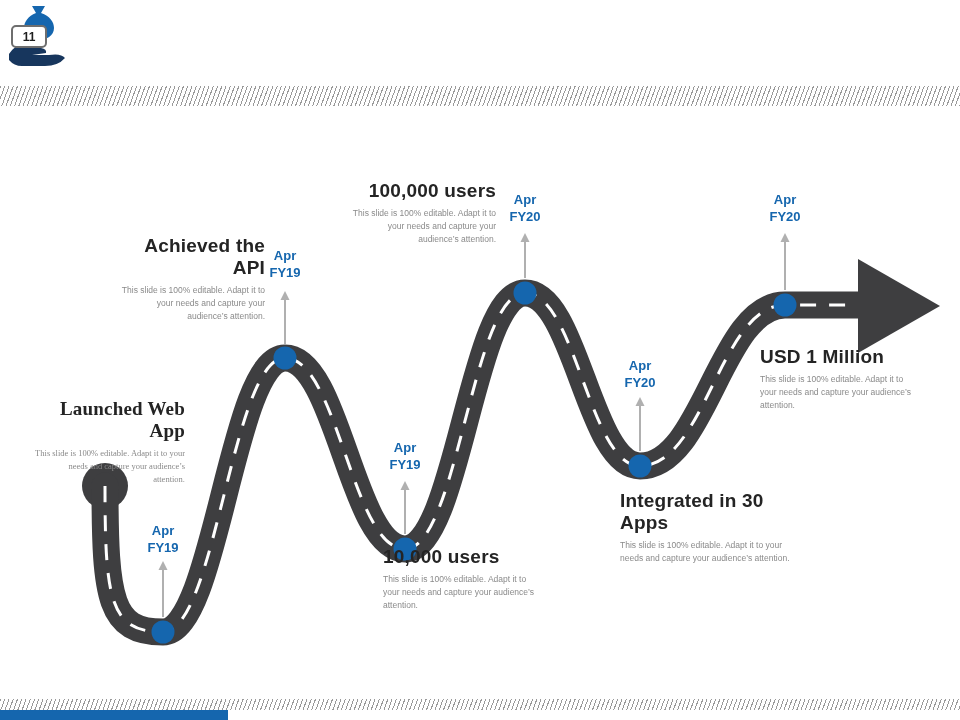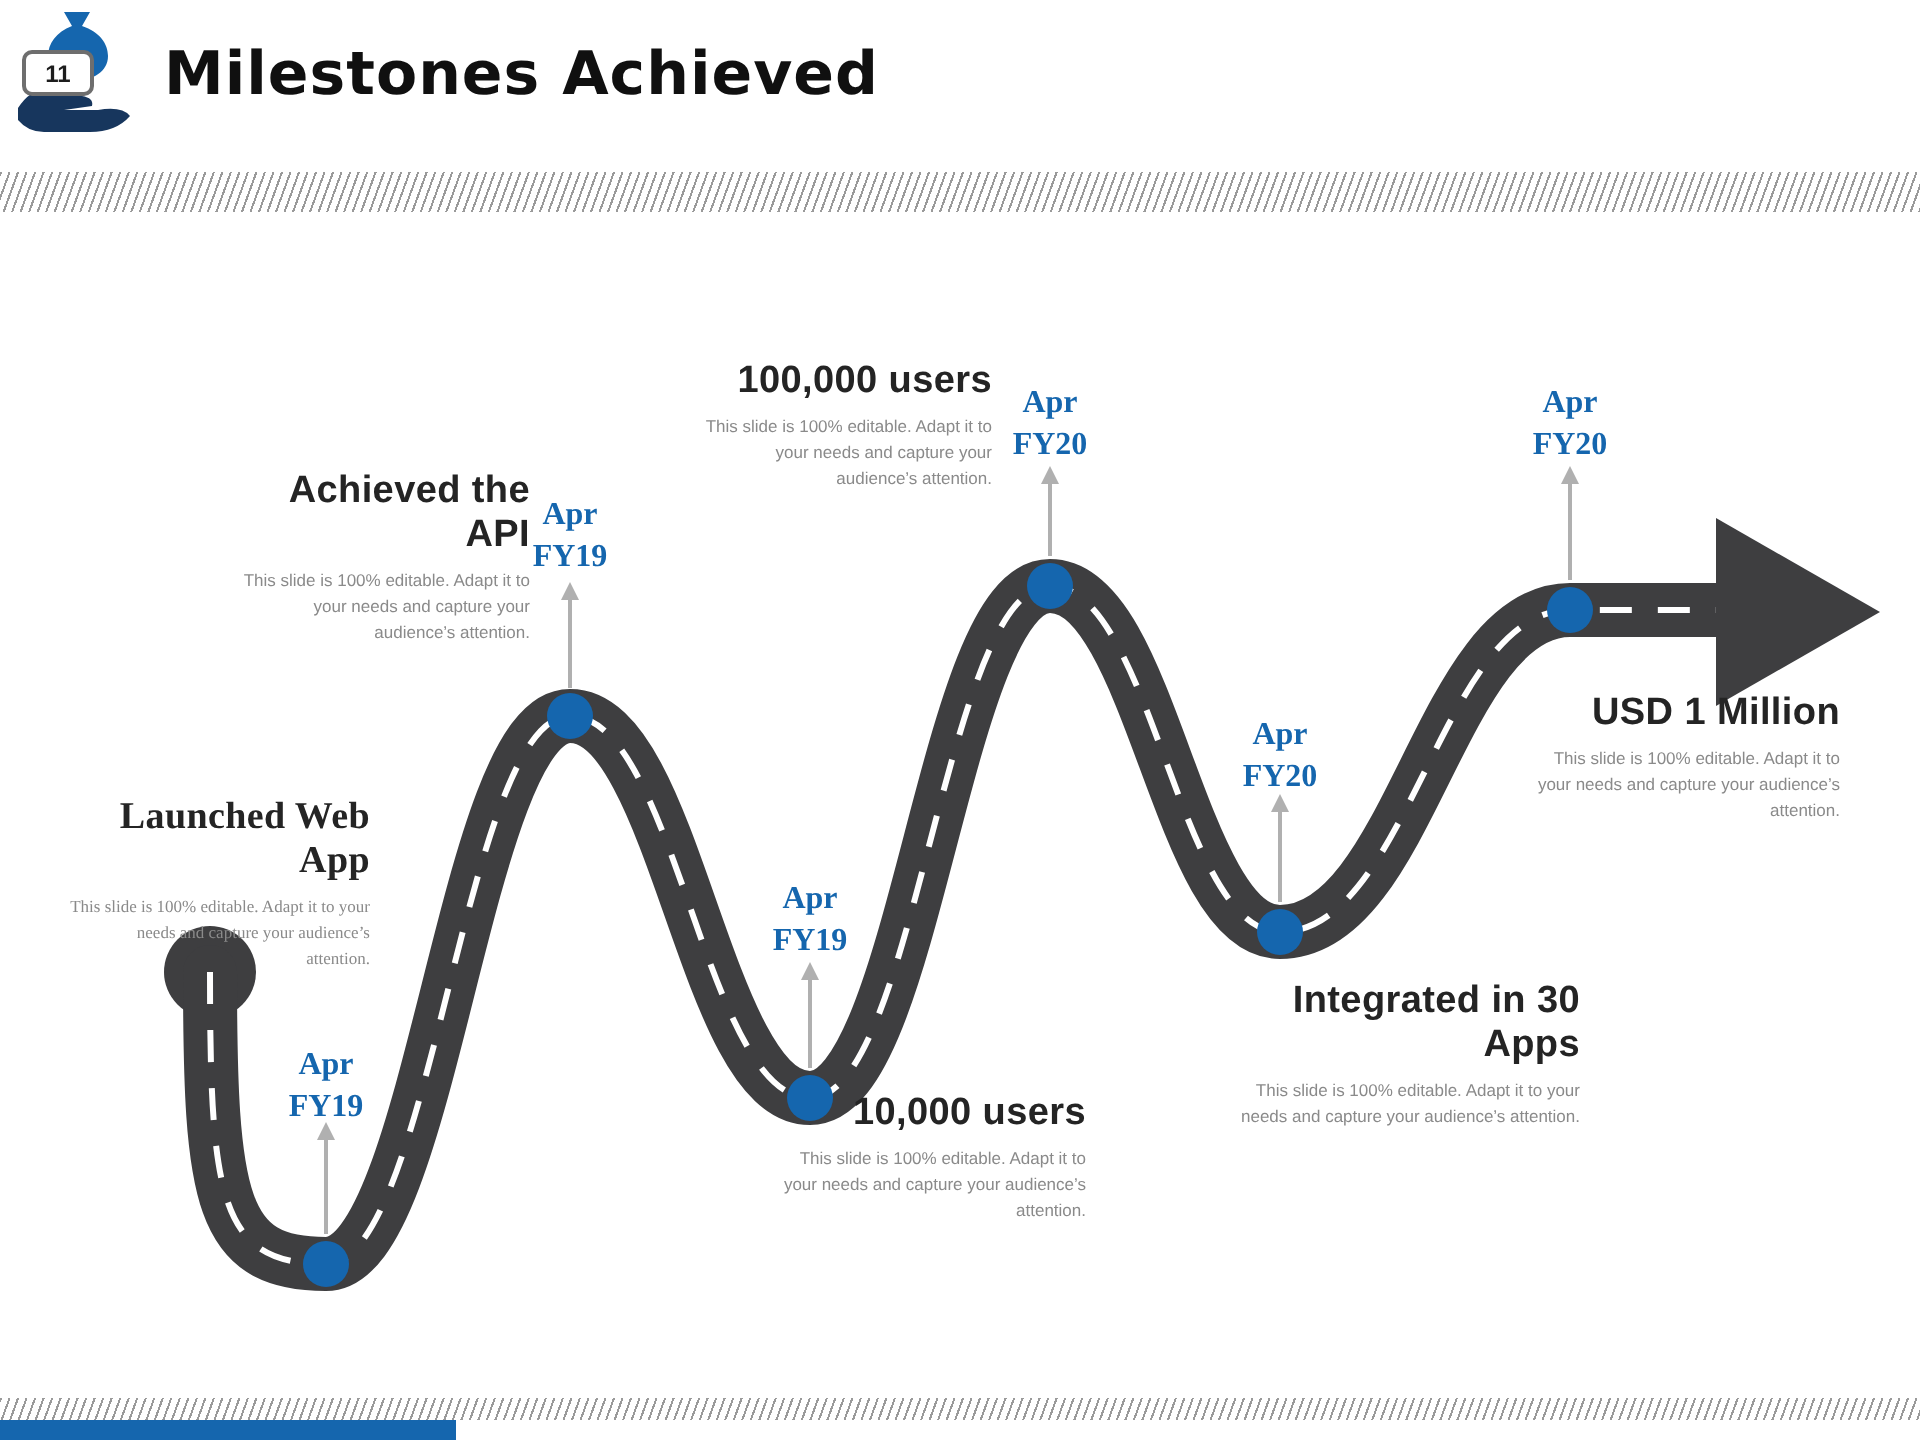--- a/index.html
+++ b/index.html
@@ -28,37 +28,36 @@
     position:absolute;left:11px;top:25px;width:32px;height:19px;
     border:2px solid #6e6e6e;border-radius:5px;background:#fff;color:#1d1d1d;
     font-size:12px;font-weight:bold;display:flex;align-items:center;justify-content:center;z-index:3;
   }
   .header-icon{position:absolute;left:6px;top:2px;z-index:2;}
   .road-svg{position:absolute;left:0;top:0;}
   .ms{position:absolute;}
   .ms-title{font-size:19px;font-weight:bold;color:var(--heading);margin-bottom:5px;letter-spacing:.2px;}
   .ms-desc{font-size:8.5px;line-height:1.5;color:var(--body);}
   .ra{text-align:right;}
-  .la{text-align:right;}
+  .la{text-align:left;}
   .date{
     position:absolute;width:60px;text-align:center;color:var(--accent);
-    font-weight:bold;font-size:16px;line-height:1.3;font-family:Liberation Serif, serif;
+    font-weight:bold;font-size:13px;line-height:1.3;
   }
 </style>
 </head>
 <body>
 
 <div class="slide">
 
   <svg class="header-icon" width="60" height="66" viewBox="0 0 60 66">
     <path d="M26 4 h13 l-4 7 c9 3 13 9 13 15 c0 8 -8 12 -15 12 c-8 0 -15 -4 -15 -12 c0 -6 4 -12 12 -15 z" style="fill:var(--accent)"></path>
     <path d="M3 52 q7 -11 17 -9 l15 3 q6 1 5 5 l-14 2 l17 0 q12 -2 16 3 q-7 8 -20 8 l-23 0 q-8 0 -13 -6 z" fill="#17365D"></path>
   </svg>
   <div class="badge">11</div>
-  <div class="page-title">Milestones Achieved</div>
   <div class="hatch hatch-top"></div>
 
   <svg class="road-svg" width="960" height="720" viewBox="0 0 960 720">
 
     <circle cx="105" cy="486" r="23" style="fill:var(--road)"></circle>
 
     <path d="M105 486 C105 600 110 632 163 632 C216 632 232 358 285 358 C338 358 352 549 405 549
              C458 549 472 293 525 293 C576 293 589 466 640 466 C705 466 720 305 785 305 L868 305" fill="none" style="stroke:var(--road)" stroke-width="27" stroke-linecap="round"></path>
 
     <path d="M105 486 C105 600 110 632 163 632 C216 632 232 358 285 358 C338 358 352 549 405 549

